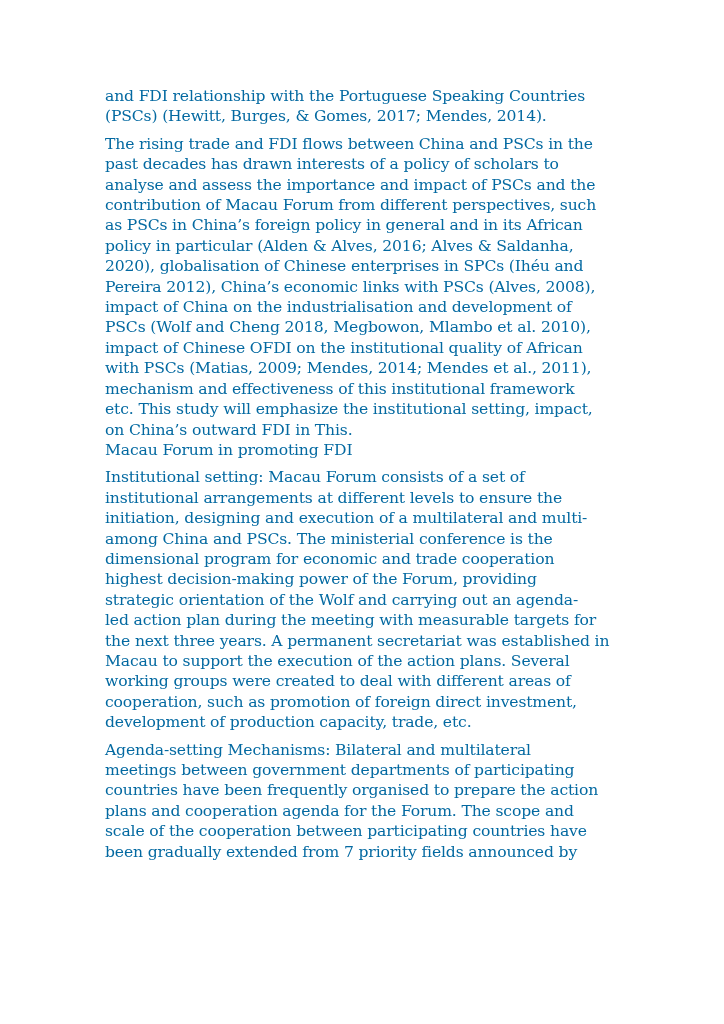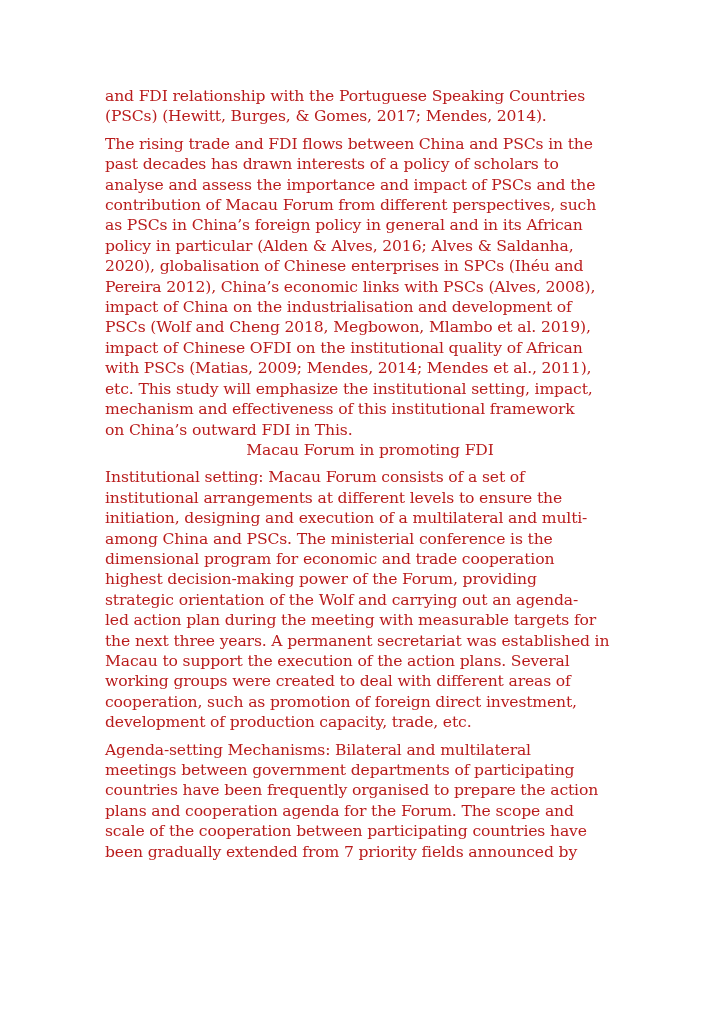--- a/index.html
+++ b/index.html
@@ -5,50 +5,50 @@
   html, body { margin: 0; padding: 0; background: #ffffff; }
   body { width: 724px; height: 1024px; overflow: hidden; position: relative; }
   .page {
     position: absolute;
     left: 105px;
     top: 86px;
     width: 530px;
     font-family: "DejaVu Serif", "Liberation Serif", serif;
     font-size: 15.6px;
     line-height: 20.4px;
-    color: #b91c1c;
+    color: #0369a1;
     letter-spacing: -0.15px;
   }
   .para { margin: 0 0 7px 0; white-space: normal; }
   .line { display: block; white-space: nowrap; }
-  .heading { margin: 0 0 7px 0; text-align: center; }
+  .heading { margin: 0 0 7px 0; }
 </style>
 </head>
 <body>
 
 <div class="page">
   <p class="para">
     <span class="line">and FDI relationship with the Portuguese Speaking Countries</span>
     <span class="line">(PSCs) (Hewitt, Burges, &amp; Gomes, 2017; Mendes, 2014).</span>
   </p>
   <p class="para" style="margin-bottom:0">
     <span class="line">The rising trade and FDI flows between China and PSCs in the</span>
     <span class="line">past decades has drawn interests of a policy of scholars to</span>
     <span class="line">analyse and assess the importance and impact of PSCs and the</span>
     <span class="line">contribution of Macau Forum from different perspectives, such</span>
     <span class="line">as PSCs in China’s foreign policy in general and in its African</span>
     <span class="line">policy in particular (Alden &amp; Alves, 2016; Alves &amp; Saldanha,</span>
     <span class="line">2020), globalisation of Chinese enterprises in SPCs (Ihéu and</span>
     <span class="line">Pereira 2012), China’s economic links with PSCs (Alves, 2008),</span>
     <span class="line">impact of China on the industrialisation and development of</span>
-    <span class="line">PSCs (Wolf and Cheng 2018, Megbowon, Mlambo et al. 2019),</span>
+    <span class="line">PSCs (Wolf and Cheng 2018, Megbowon, Mlambo et al. 2010),</span>
     <span class="line">impact of Chinese OFDI on the institutional quality of African</span>
     <span class="line">with PSCs (Matias, 2009; Mendes, 2014; Mendes et al., 2011),</span>
+    <span class="line">mechanism and effectiveness of this institutional framework</span>
     <span class="line">etc. This study will emphasize the institutional setting, impact,</span>
-    <span class="line">mechanism and effectiveness of this institutional framework</span>
     <span class="line">on China’s outward FDI in This.</span>
   </p>
   <p class="heading">Macau Forum in promoting FDI</p>
   <p class="para">
     <span class="line">Institutional setting: Macau Forum consists of a set of</span>
     <span class="line">institutional arrangements at different levels to ensure the</span>
     <span class="line">initiation, designing and execution of a multilateral and multi-</span>
     <span class="line">among China and PSCs. The ministerial conference is the</span>
     <span class="line">dimensional program for economic and trade cooperation</span>
     <span class="line">highest decision-making power of the Forum, providing</span>

